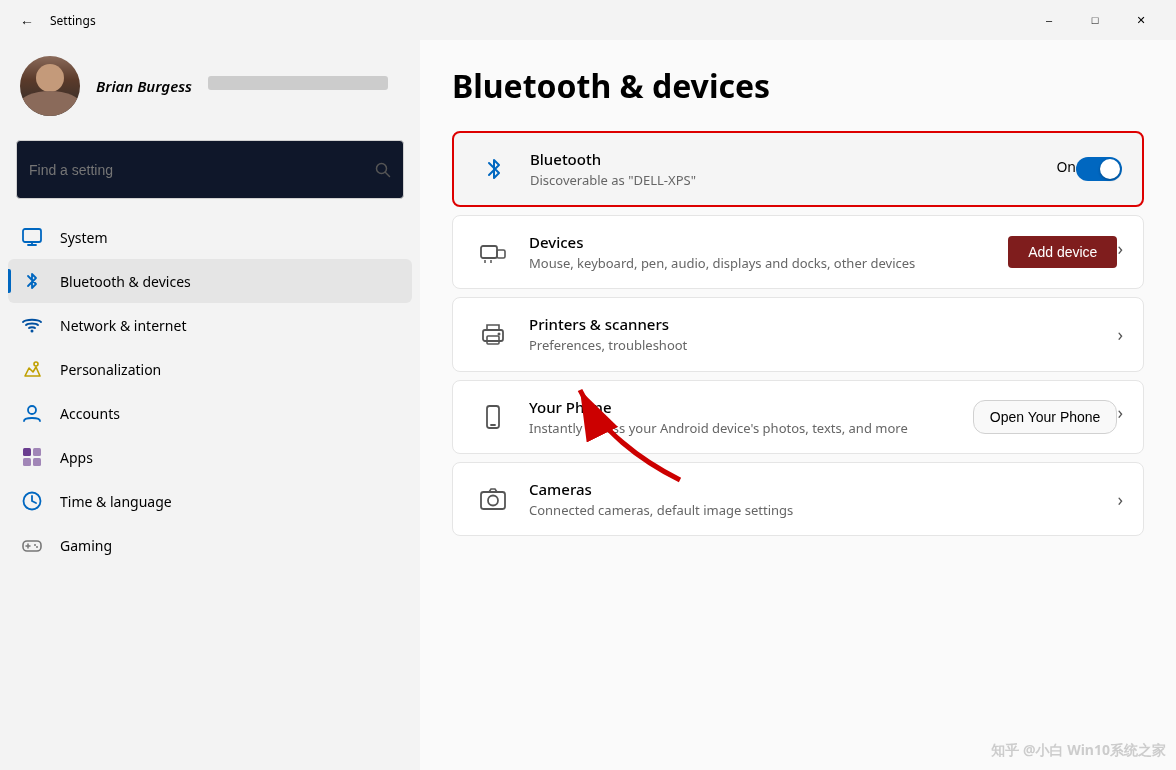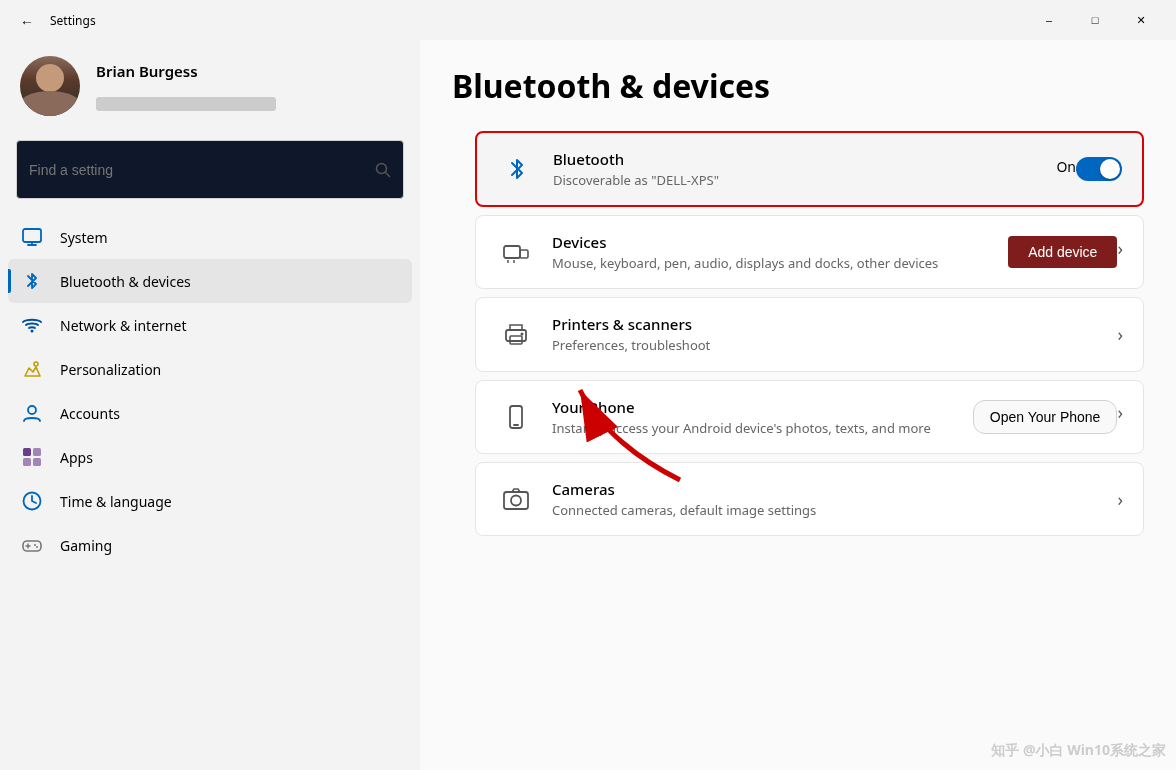--- a/index.html
+++ b/index.html
@@ -112,22 +112,23 @@
       width: 60px;
       height: 25px;
       background: #8a6a5a;
       border-radius: 50% 50% 0 0;
       position: absolute;
       bottom: 0;
       left: 0;
     }
     .user-info {
       display: flex;
-      flex-direction: column;
+      flex-direction: row;
       gap: 16px;
+      font-style: italic;
     }
     .user-name {
       font-size: 15px;
       font-weight: 600;
       color: #000;
     }
     .user-email-bar {
       width: 180px;
       height: 14px;
       background: #ccc;
@@ -228,21 +229,20 @@
       margin-bottom: 24px;
     }
 
     
     .settings-card {
       background: #fff;
       border: 1px solid #e5e5e5;
       border-radius: 8px;
       margin-bottom: 8px;
       overflow: hidden;
-      margin-left: 23px;
     }
     .settings-card.highlighted {
       border: 2px solid #d00;
       background: #f5f5f5;
     }
 
     .card-row {
       display: flex;
       align-items: center;
       padding: 16px 20px;

